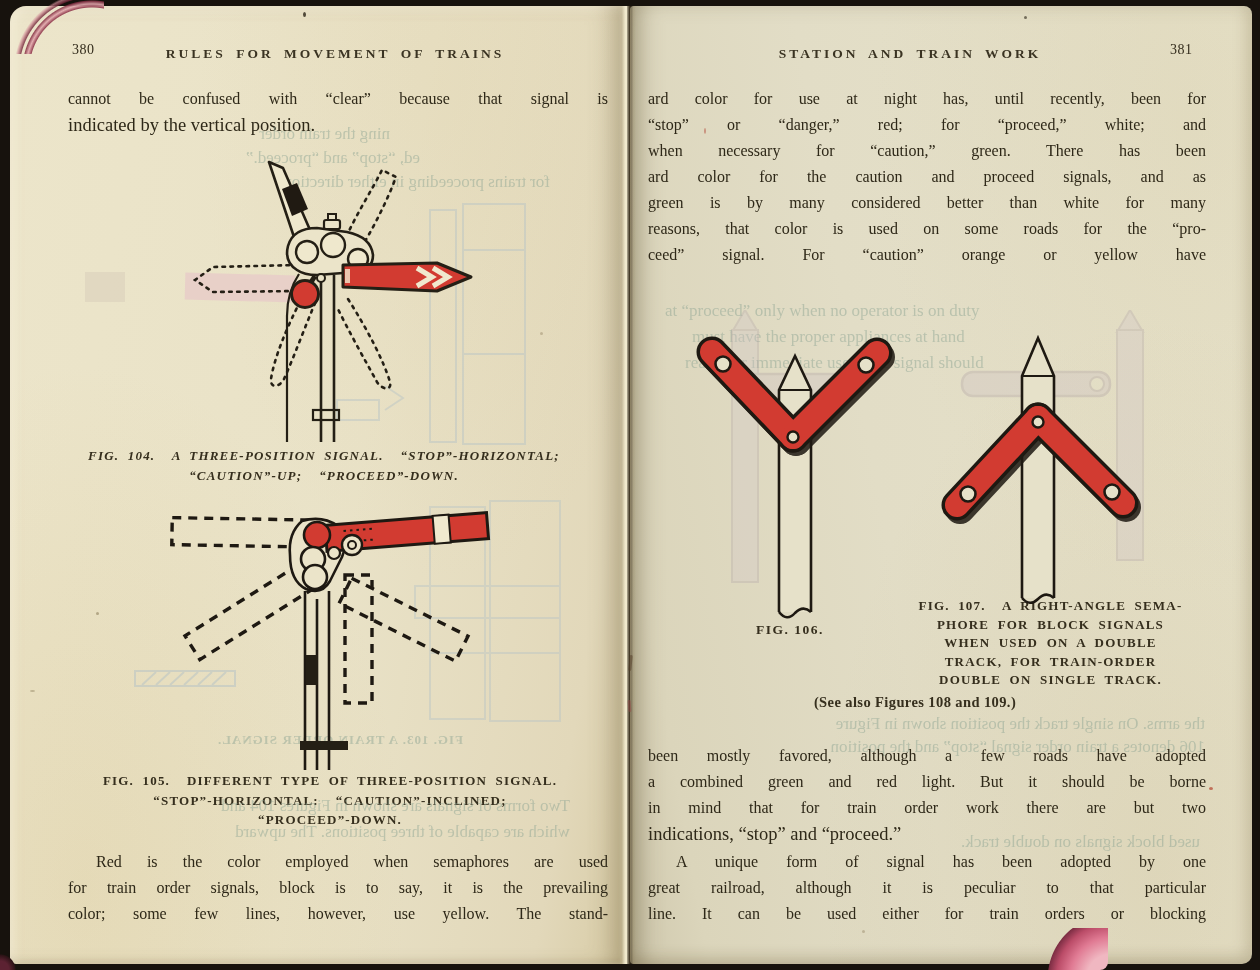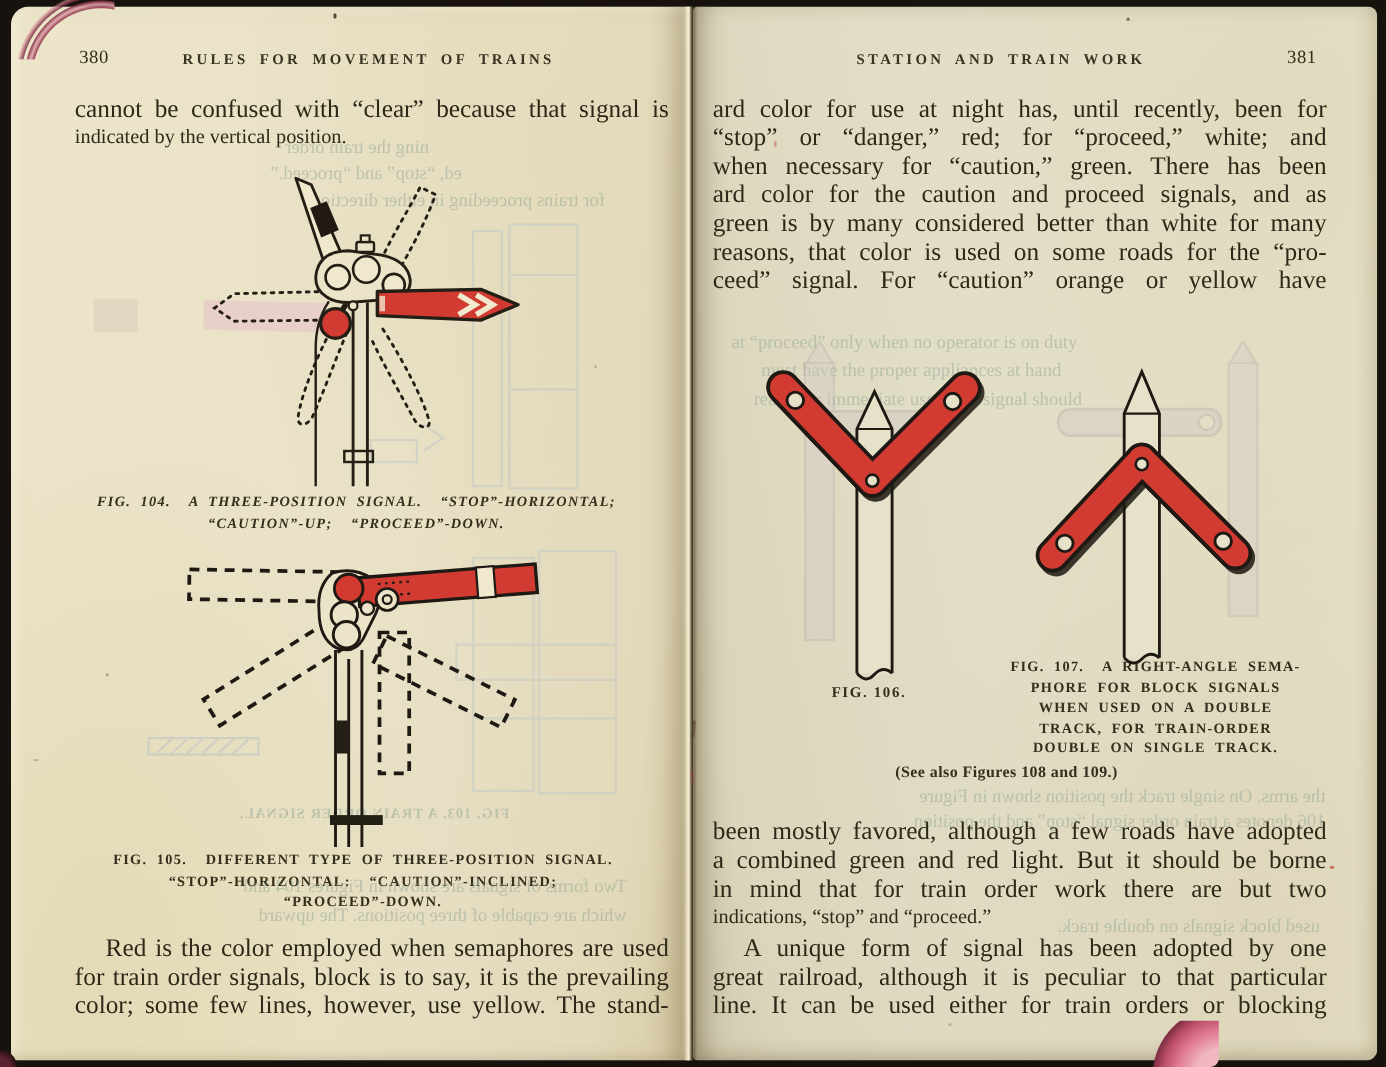--- a/index.html
+++ b/index.html
@@ -12,25 +12,25 @@
       radial-gradient(ellipse at 70% 8%, rgba(215,196,150,.18), transparent 40%),
       linear-gradient(100deg,#ece5ca 0%,#e9e2c7 55%,#e2d8ba 88%,#d8cca7 99%);
     box-shadow: inset -5px 0 6px -3px #f7efd2, inset -24px 0 26px -12px rgba(100,84,46,.42), inset 4px 4px 10px rgba(255,250,232,.5), inset 0 -4px 8px -4px rgba(110,92,52,.35);}
   .page-right{left:630px;width:622px;border-radius:4px 8px 10px 4px;
     background:
       radial-gradient(ellipse at 85% 90%, rgba(198,182,136,.22), transparent 45%),
       radial-gradient(ellipse at 90% 12%, rgba(205,192,150,.2), transparent 40%),
       linear-gradient(260deg,#e7e2ca 0%,#e2ddc6 58%,#dbd5bb 90%,#d0c9ae 99%);
     box-shadow: inset 18px 0 24px -11px rgba(92,80,48,.5), inset -6px -6px 14px rgba(126,110,72,.25), inset 0 4px 8px -4px rgba(255,250,230,.4);}
 
-  .pagenum{position:absolute;font-size:17px;letter-spacing:.5px;color:#332c1c;}
+  .pagenum{position:absolute;font-size:14px;letter-spacing:.5px;color:#332c1c;}
   .running-head{position:absolute;font-size:13.5px;font-weight:700;letter-spacing:3px;word-spacing:4px;text-align:center;color:#3a3322;white-space:nowrap;}
 
   .para{position:absolute;}
-  .para .ln{height:26px;line-height:26px;font-size:23px;white-space:nowrap;color:#2e2818;}
+  .para .ln{height:26px;line-height:26px;font-size:16px;white-space:nowrap;color:#2e2818;}
   .jl .ln{text-align:justify;text-align-last:justify;}
   .plainln{position:absolute;height:26px;line-height:26px;font-size:18.5px;white-space:nowrap;color:#2e2818;}
   .indent-first .ln:first-child{text-indent:28px;}
 
   .caption{position:absolute;text-align:center;}
   .caption .ln{line-height:19.5px;font-size:13px;font-weight:700;letter-spacing:1.2px;word-spacing:4px;white-space:pre;color:#352e1d;text-align:center;}
   .cap107 .ln{line-height:18.5px;text-align:center;}
   .figno{position:absolute;font-size:13.5px;font-weight:700;letter-spacing:1.5px;text-align:center;color:#352e1d;white-space:pre;}
   .see-also{position:absolute;font-size:14.5px;font-weight:700;letter-spacing:.4px;text-align:center;color:#362f1e;white-space:nowrap;}
 

